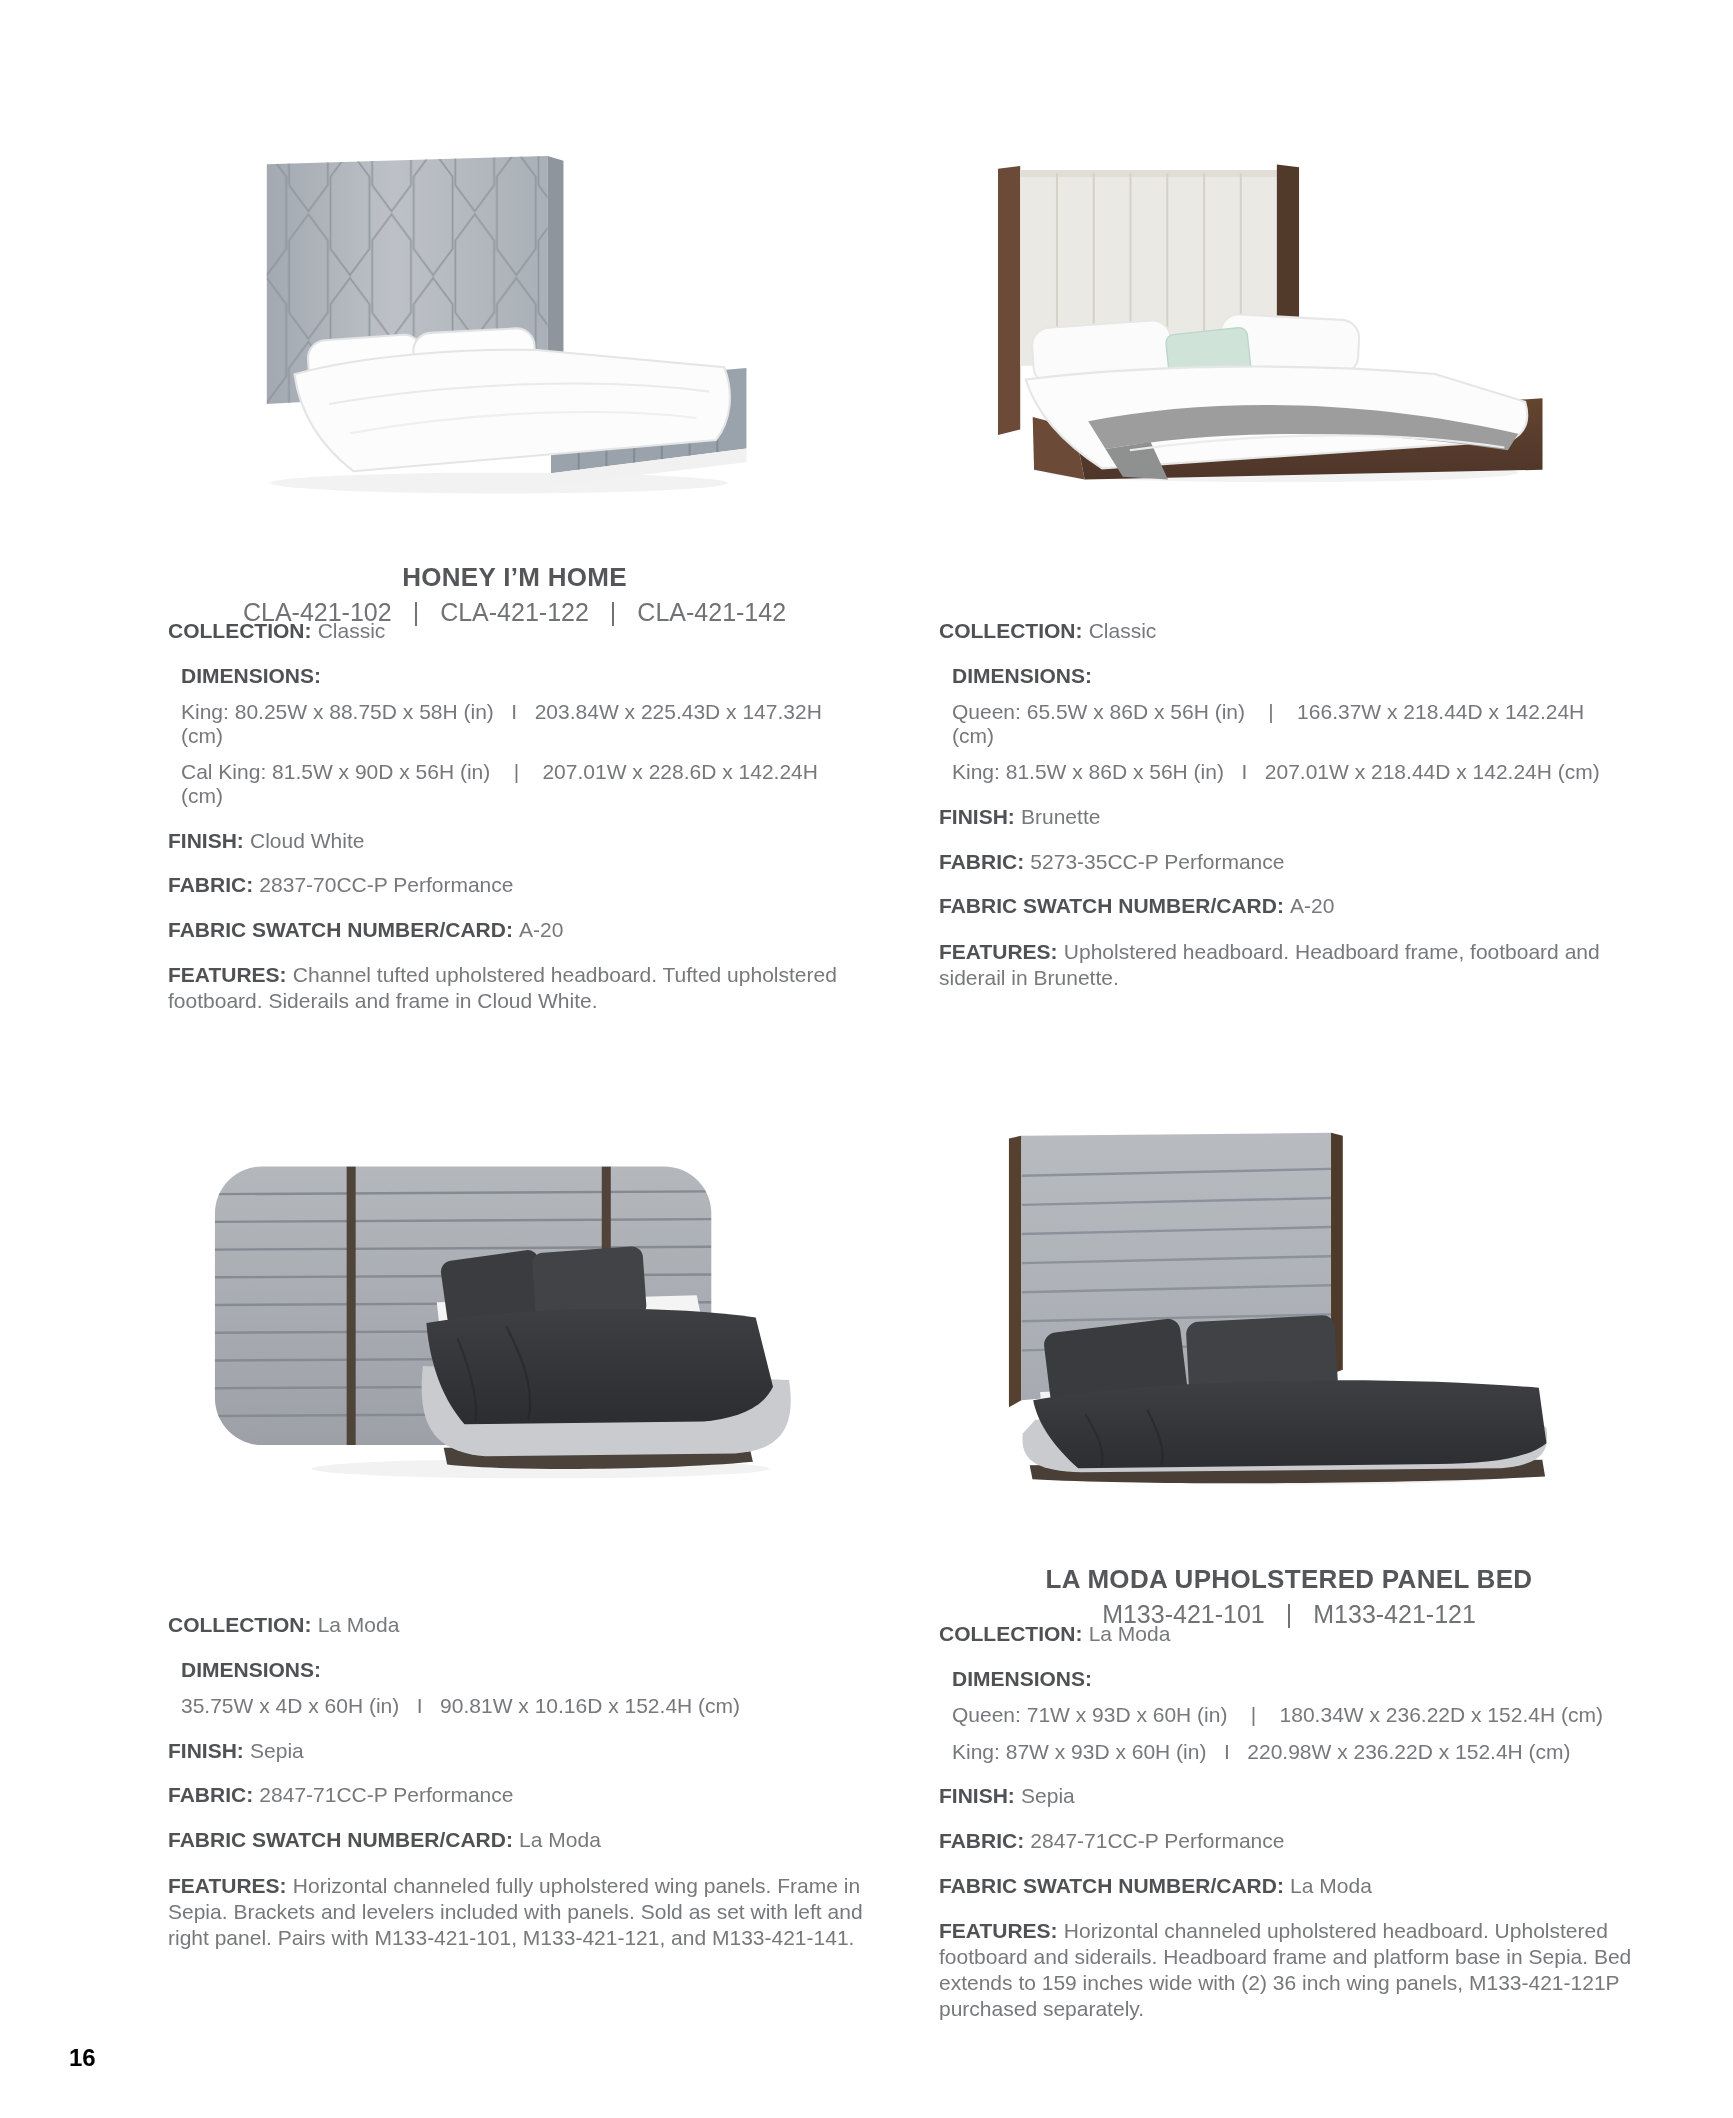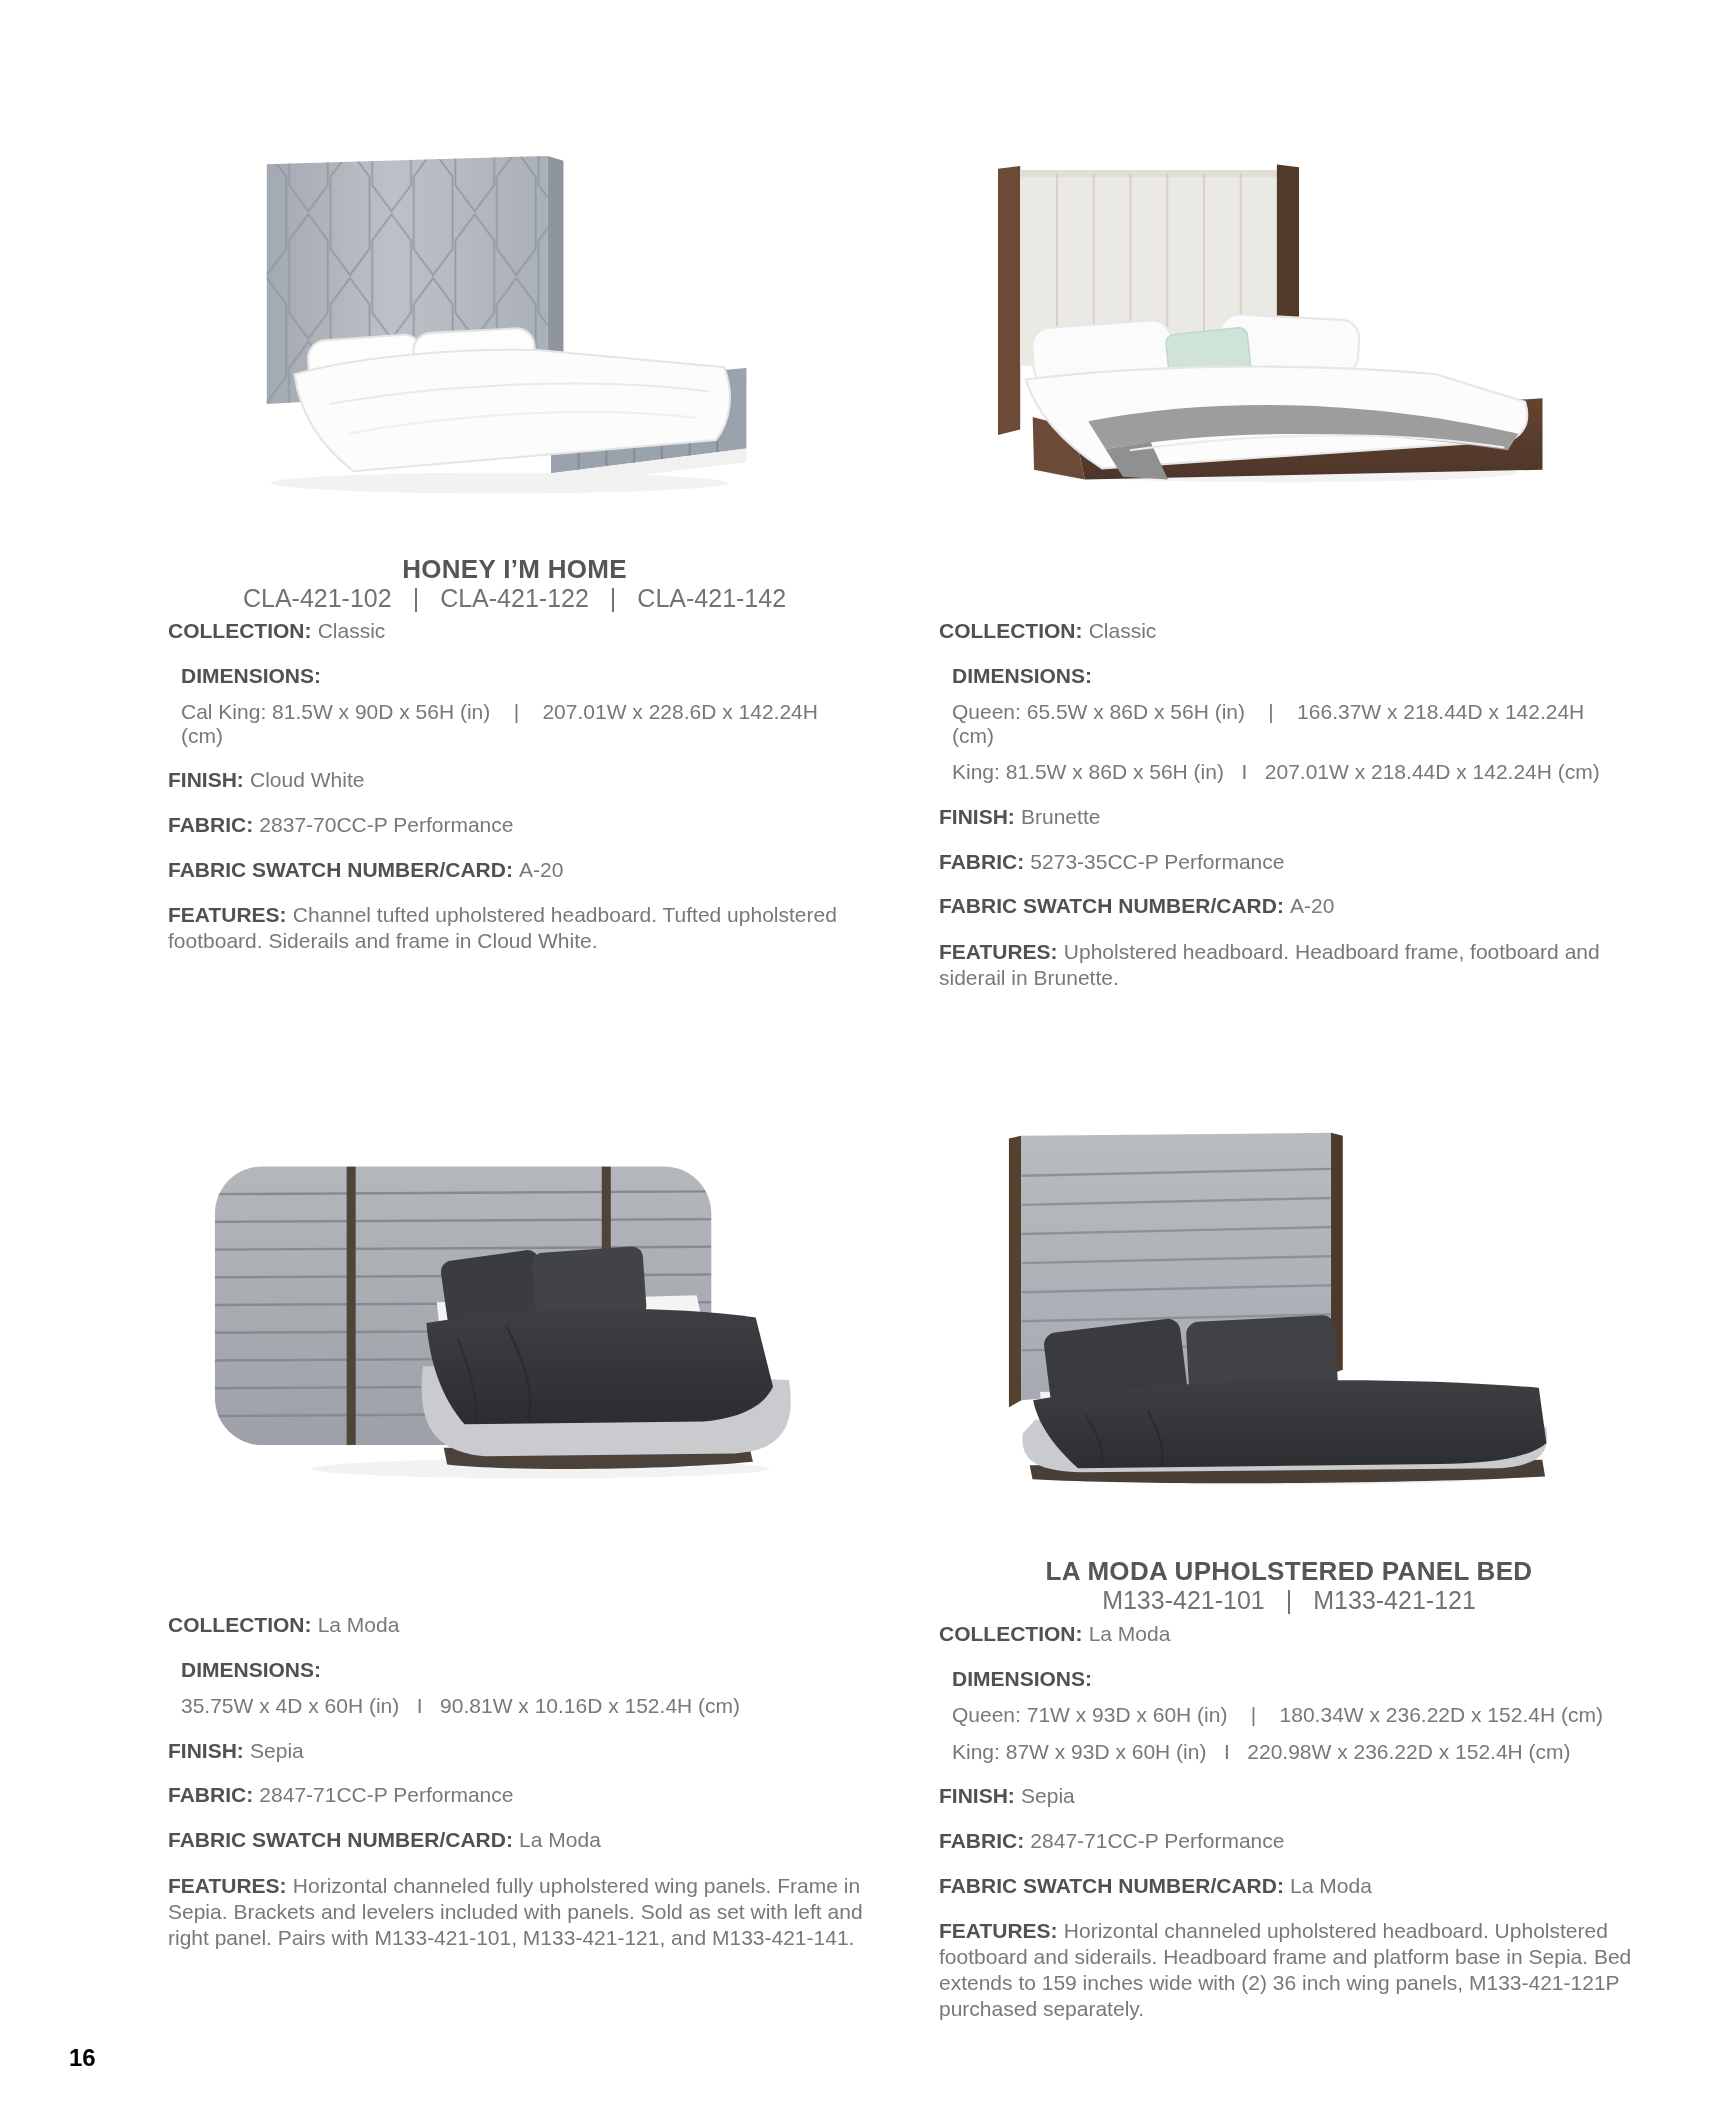--- a/index.html
+++ b/index.html
@@ -6,21 +6,21 @@
   .page {
     position:relative; width:1733px; height:2119px; background:#ffffff;
     font-family:"Liberation Sans", sans-serif; overflow:hidden;
     color:#77787c;
   }
   .figure { position:absolute; }
   .figure svg { display:block; width:100%; height:100%; }
 
   .phead { position:absolute; text-align:center; }
   .title {
-    margin:0; font-size:26px; line-height:29px; font-weight:700;
+    margin:8px; font-size:26px; line-height:29px; font-weight:700;
     color:#55565a; letter-spacing:0.3px;
   }
   .skus { margin-top:2px; font-size:25px; line-height:25px; color:#717276; }
   .sep  { display:inline-block; margin:0 21px; color:#717276; }
 
   .specs { position:absolute; font-size:21px; line-height:23.6px; color:#77787c; }
   .group { margin:0 0 21px 0; }
   .lbl   { font-weight:700; color:#505155; margin-right:6.2px; }
   .dim   { margin:13px; white-space:pre-wrap; }
   .features { line-height:26px; }
@@ -77,20 +77,21 @@
     <h2 class="title">HONEY I’M HOME</h2>
     <div class="skus">
       <span>CLA-421-102</span><span class="sep">|</span><span>CLA-421-122</span><span class="sep">|</span><span>CLA-421-142</span>
     </div>
   </div>
 
   <section class="specs" style="left:168px; top:619px; width:697px;">
     <p class="group"><span class="lbl">COLLECTION:</span><span>Classic</span></p>
     <div class="group">
       <p class="dim"><span class="lbl">DIMENSIONS:</span></p>
+      <p class="dim">King: 80.25W x 88.75D x 58H (in)   I   203.84W x 225.43D x 147.32H (cm)</p>
       <p class="dim">Cal King: 81.5W x 90D x 56H (in)    |    207.01W x 228.6D x 142.24H (cm)</p>
     </div>
     <p class="group"><span class="lbl">FINISH:</span><span>Cloud White</span></p>
     <p class="group"><span class="lbl">FABRIC:</span><span>2837-70CC-P Performance</span></p>
     <p class="group"><span class="lbl">FABRIC SWATCH NUMBER/CARD:</span><span>A-20</span></p>
     <p class="group features"><span class="lbl">FEATURES:</span><span>Channel tufted upholstered headboard. Tufted upholstered footboard. Siderails and frame in Cloud White.</span></p>
   </section>
 
   <div class="figure" style="left:991px; top:159px; width:562px; height:326px;">
     <svg viewBox="0 0 810 470">

